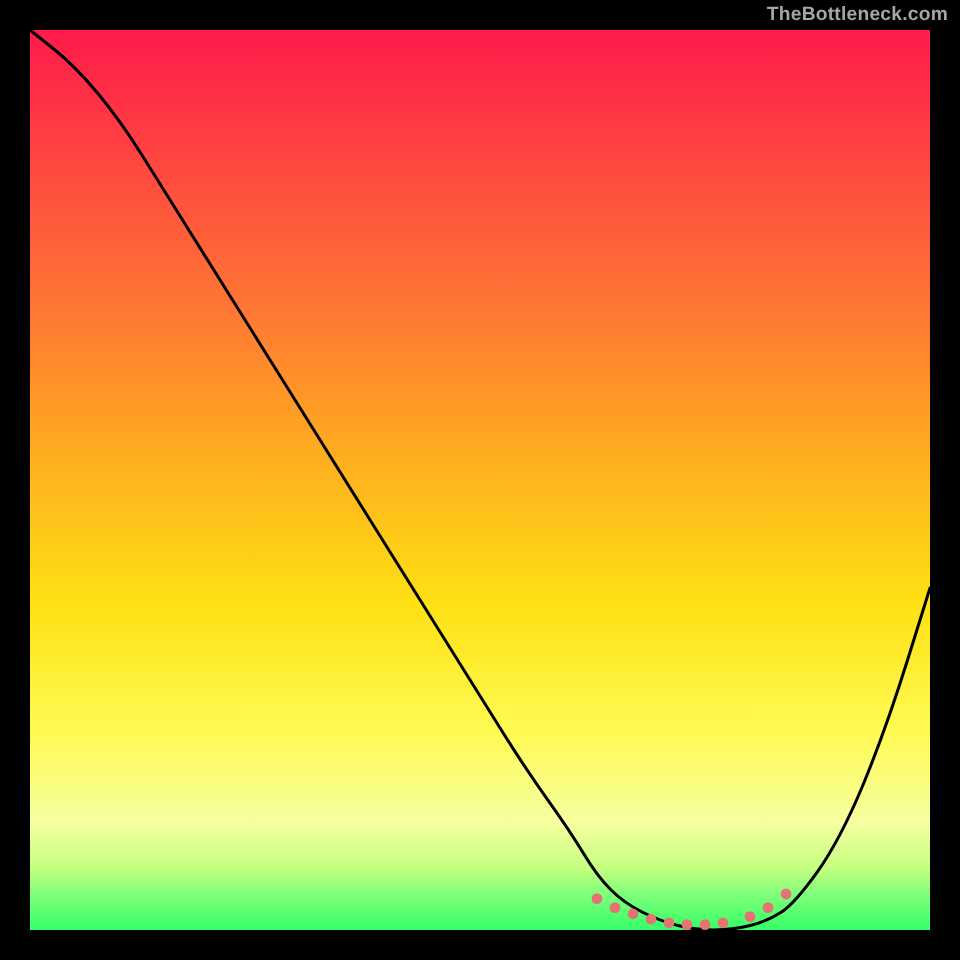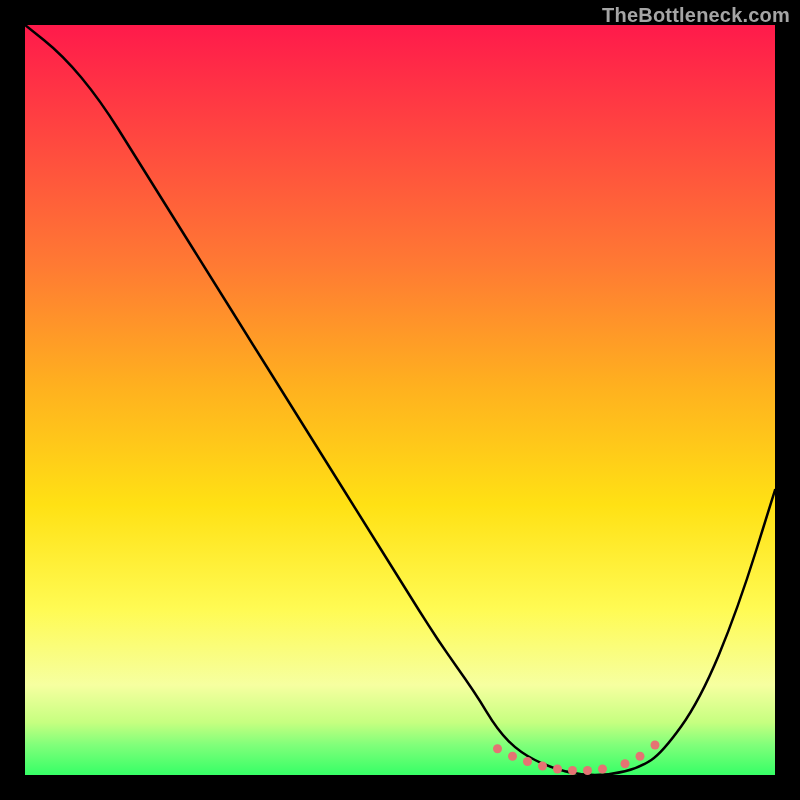--- a/index.html
+++ b/index.html
@@ -44,21 +44,21 @@
     left: 0;
     top: 0;
     width: 750px;
     height: 750px;
   }
   .watermark {
     position: absolute;
     top: 4px;
     right: 10px;
     color: #a5a5a5;
-    font-size: 20px;
+    font-size: 16px;
     font-weight: 600;
     letter-spacing: 0.2px;
   }
 </style>
 </head>
 <body>
 
 <div class="frame">
 
   <div class="watermark">TheBottleneck.com</div>

